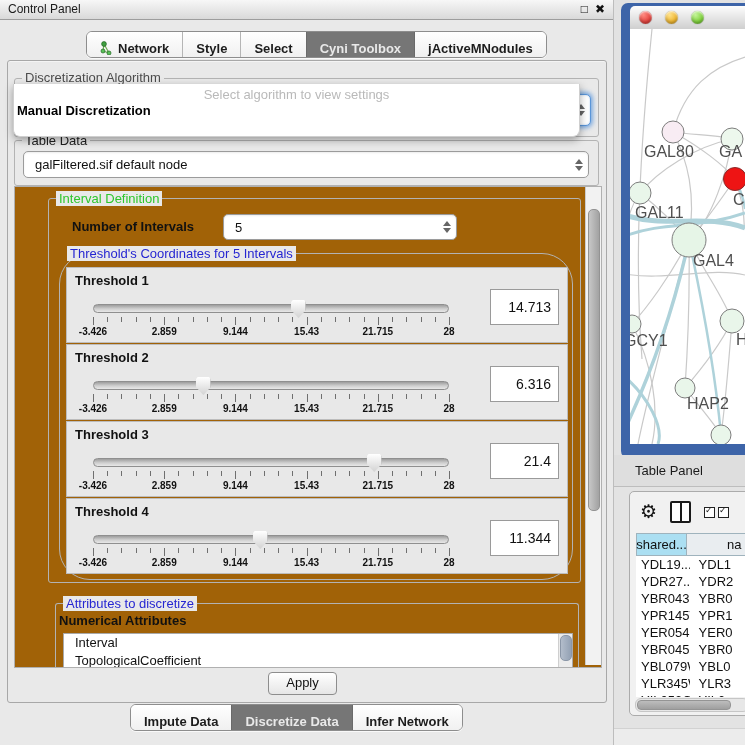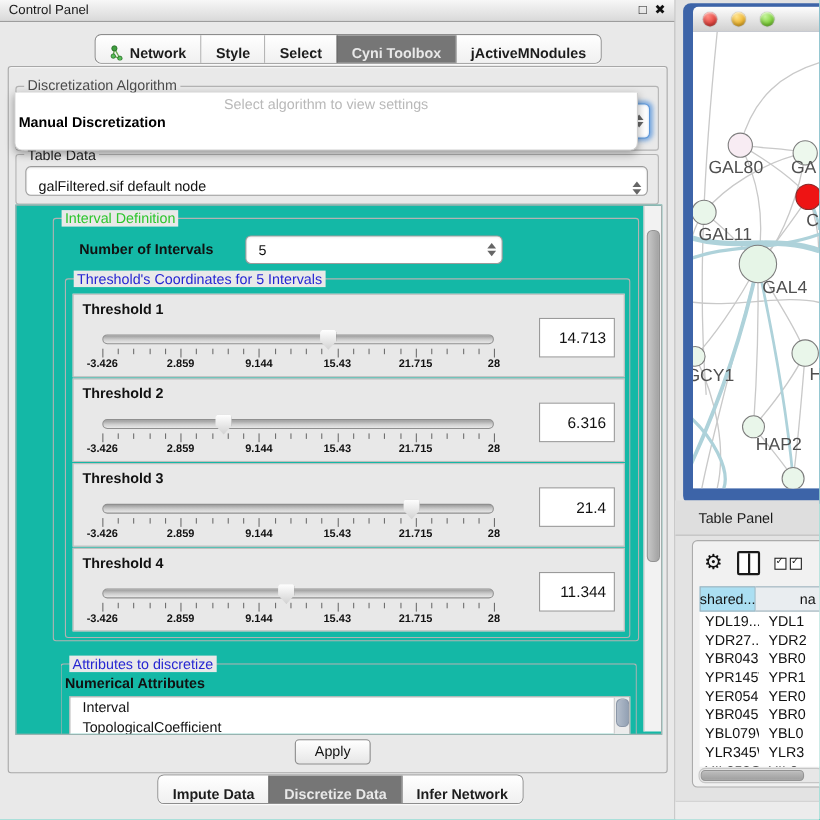--- a/index.html
+++ b/index.html
@@ -20,21 +20,21 @@
 
   
   .seg-strip{position:absolute;display:flex;height:25px;border:1px solid #8d8d8d;border-radius:6px;
     overflow:hidden;background:#fdfdfd;box-shadow:0 1px 0 rgba(255,255,255,.7);}
   .seg{display:flex;align-items:center;gap:5px;padding:16px 13px;font-weight:700;font-size:13px;color:#1c1c1c;
     border-left:1px solid #b5b5b5;background:linear-gradient(#ffffff,#ececec);white-space:nowrap;}
   .seg:first-child{border-left:none;}
   .seg.selected{background:#767676;color:#e9e9e9;border-left-color:#6a6a6a;}
   .seg.selected + .seg{border-left-color:#6a6a6a;}
   .top-tabs{left:86px;top:31px;}
-  .bottom-tabs{left:143px;top:704px;}
+  .bottom-tabs{left:130px;top:704px;}
 
   
   .main-panel{position:absolute;left:7px;top:60px;width:598px;height:641px;background:#e9e9e9;
     border:1px solid #a8a8a8;border-radius:3px;box-shadow:inset 0 1px 0 #f4f4f4;}
 
   
   .groupbox{position:absolute;border:1px solid #b3b3b3;border-radius:3px;background:transparent;}
   .group-label{position:absolute;top:-8px;left:7px;background:#e9e9e9;padding:0 3px;font-size:13px;line-height:15px;}
   .group-label.green{color:#2dc62d;}
   .group-label.blue{color:#2626d2;}
@@ -52,21 +52,21 @@
   
   .dropdown-popup{position:absolute;left:13px;top:84px;width:565px;height:52px;background:#fff;
     border:1px solid #cfcfcf;border-top:none;border-radius:0 0 7px 7px;z-index:60;
     box-shadow:0 3px 8px rgba(0,0,0,.35);}
   .dd-placeholder{text-align:center;color:#b9b9b9;font-size:13px;padding-top:3px;height:15px;}
   .dd-option{font-size:13px;padding:1px 0 1px 3px;line-height:16px;color:#000;}
   .dd-option.bold{font-weight:700;}
 
   
   .scroll-panel{position:absolute;left:14px;top:186px;width:586px;height:480px;border:1px solid #b0b0b0;
-    background:#14b8a6;overflow:hidden;}
+    background:#a16207;overflow:hidden;}
   .v-scrollbar{position:absolute;right:0;top:0;width:15px;height:478px;background:#f2f2f2;border-left:1px solid #cccccc;}
   .v-thumb{position:absolute;left:2px;top:22px;width:10px;height:300px;border-radius:5px;
     background:linear-gradient(90deg,#c7c7c7,#a2a2a2);border:1px solid #939393;}
 
   
   .th-panel{position:absolute;left:6px;width:500px;height:74px;background:#e8e8e8;border:1px solid #bcbcbc;}
   .th-label{position:absolute;left:8px;top:5px;font-weight:700;font-size:13px;}
   .slider{position:absolute;left:26px;top:36px;width:356px;height:9px;}
   .track{position:absolute;left:0;right:0;top:0;height:7px;border:1px solid #8f8f8f;border-radius:5px;
     background:linear-gradient(#9d9d9d,#cfcfcf 55%,#e8e8e8);}
@@ -187,21 +187,21 @@
     </div>
 
     <div class="dropdown-popup">
       <div class="dd-placeholder">Select algorithm to view settings</div>
       <div class="dd-option bold">Manual Discretization</div>
     </div>
 
     <div class="groupbox" style="left:14px;top:140px;width:583px;height:44px;">
       <span class="group-label" style="color:#222;">Table Data</span>
     </div>
-    <div class="combo" style="left:23px;top:151px;width:564px;height:25px;align-items:flex-end;">
+    <div class="combo" style="left:23px;top:151px;width:564px;height:25px;">
       <span class="combo-text">galFiltered.sif default node</span>
       <span class="spinner">
           <span class="arrow-up"></span>
           <span class="arrow-down"></span>
         </span>
     </div>
 
     <div class="scroll-panel">
 
       <div class="groupbox" style="left:33px;top:11px;width:531px;height:383px;">
@@ -209,21 +209,21 @@
 
         <span style="position:absolute;left:23px;top:20px;font-weight:700;">Number of Intervals</span>
         <div class="combo" style="left:174px;top:15px;width:232px;height:24px;">
           <span class="combo-text">5</span>
           <span class="spinner">
               <span class="arrow-up"></span>
               <span class="arrow-down"></span>
             </span>
         </div>
 
-        <div class="groupbox" style="left:10px;top:54px;width:512px;height:325px;">
+        <div class="groupbox" style="left:10px;top:54px;width:512px;height:325px;border-radius:31px;">
           <span class="group-label blue">Threshold's Coordinates for 5 Intervals</span>
 
           <div class="th-panel" style="top:13px;">
             <span class="th-label">Threshold 1</span>
             <div class="slider">
               <div class="track"></div>
               <div class="thumb" style="left: 57.7197%;"></div>
             </div>
             <div class="tick-row">
                 <div class="tick major" style="left: 0%;"></div>

